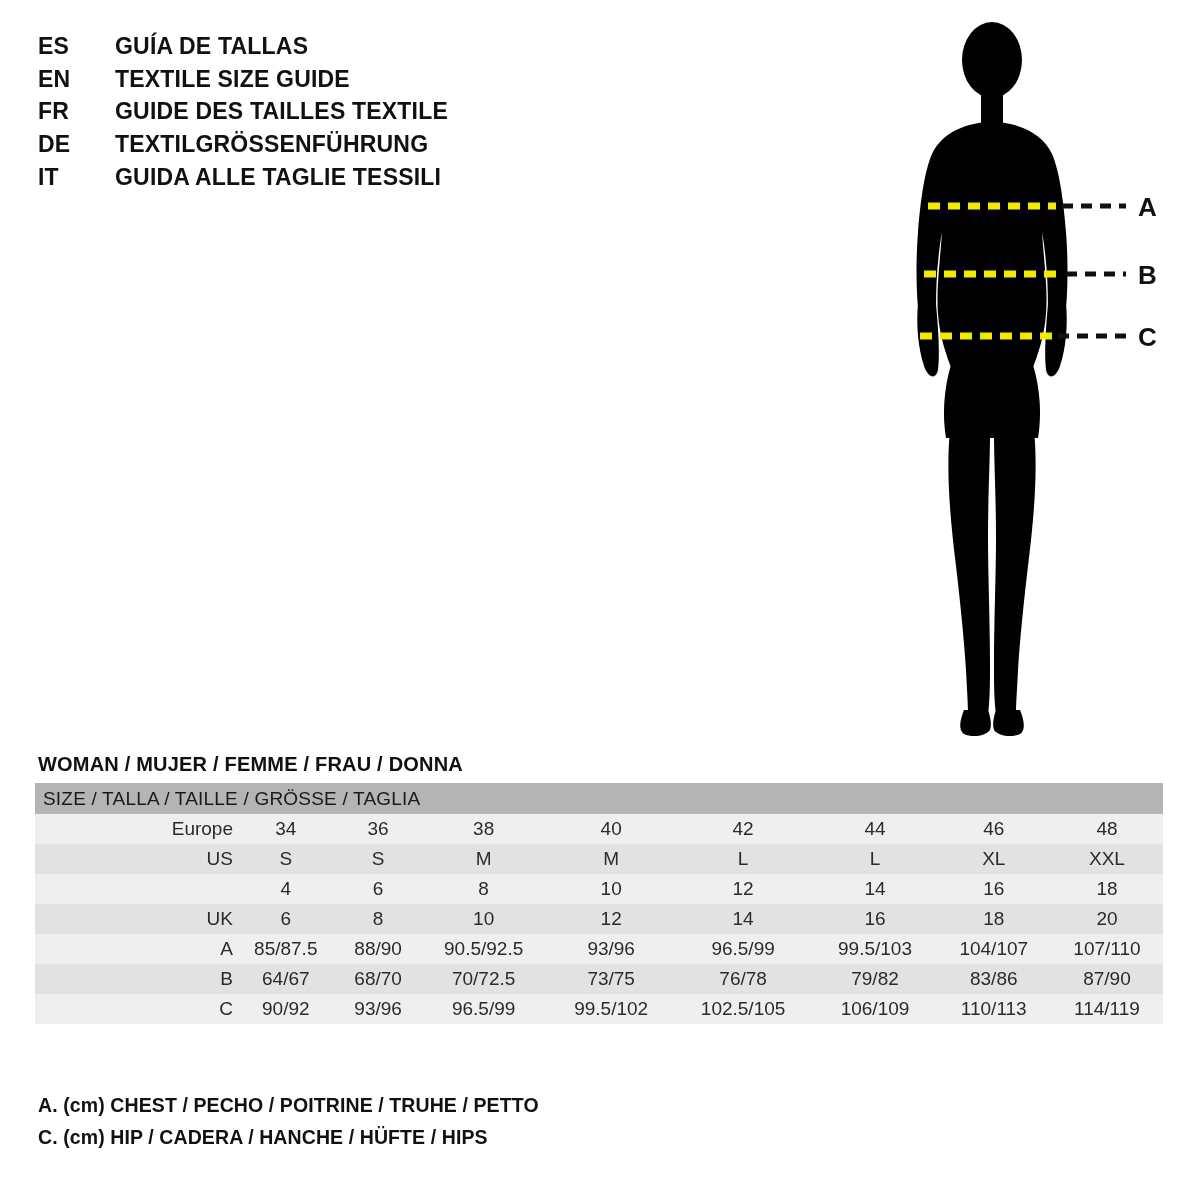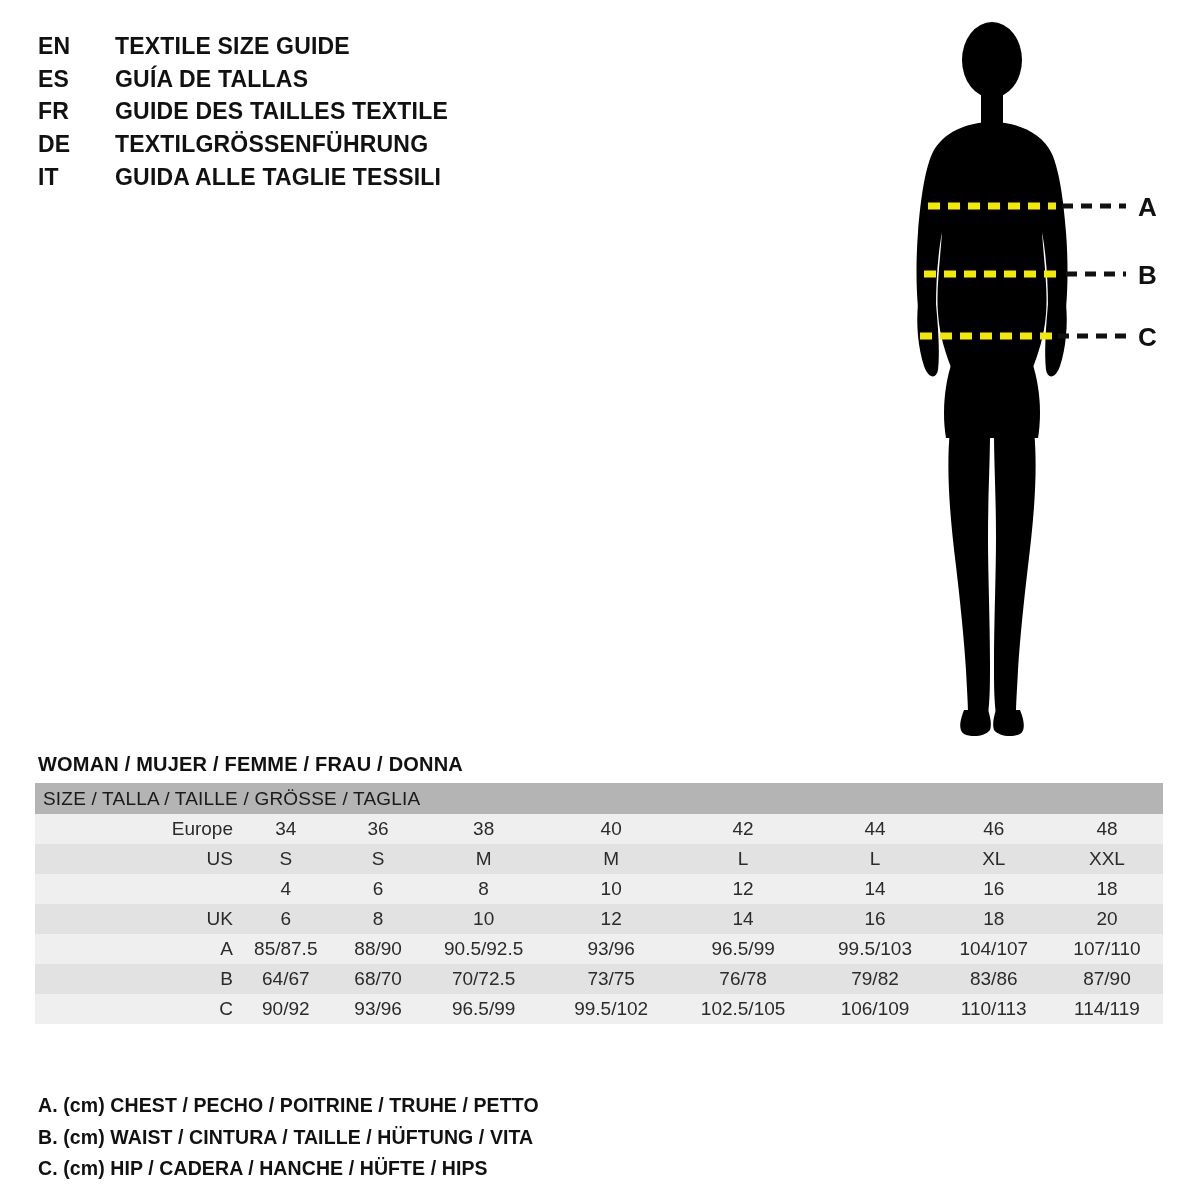--- a/index.html
+++ b/index.html
@@ -109,26 +109,26 @@
     line-height: 1.62;
     letter-spacing: 0.1px;
   }
   .footnotes div { white-space: nowrap; }
 </style>
 </head>
 <body>
 
 <div class="title-block">
   <div class="title-row">
+    <span class="title-lang">ES</span>
+    <span class="title-text">GUÍA DE TALLAS</span>
+  </div>
+  <div class="title-row">
     <span class="title-lang">EN</span>
     <span class="title-text">TEXTILE SIZE GUIDE</span>
-  </div>
-  <div class="title-row">
-    <span class="title-lang">ES</span>
-    <span class="title-text">GUÍA DE TALLAS</span>
   </div>
   <div class="title-row">
     <span class="title-lang">FR</span>
     <span class="title-text">GUIDE DES TAILLES TEXTILE</span>
   </div>
   <div class="title-row">
     <span class="title-lang">DE</span>
     <span class="title-text">TEXTILGRÖSSENFÜHRUNG</span>
   </div>
   <div class="title-row">
@@ -288,15 +288,14 @@
       <td>102.5/105</td>
       <td>106/109</td>
       <td>110/113</td>
       <td>114/119</td>
     </tr>
   </tbody>
 </table>
 
 <div class="footnotes">
   <div>A. (cm) CHEST / PECHO / POITRINE / TRUHE / PETTO</div>
-  <div>B. (cm) WAIST / CINTURA / TAILLE / HÜFTUNG / VITA</div>
   <div>C. (cm) HIP / CADERA / HANCHE / HÜFTE / HIPS</div>
 </div>
 
 </body></html>

